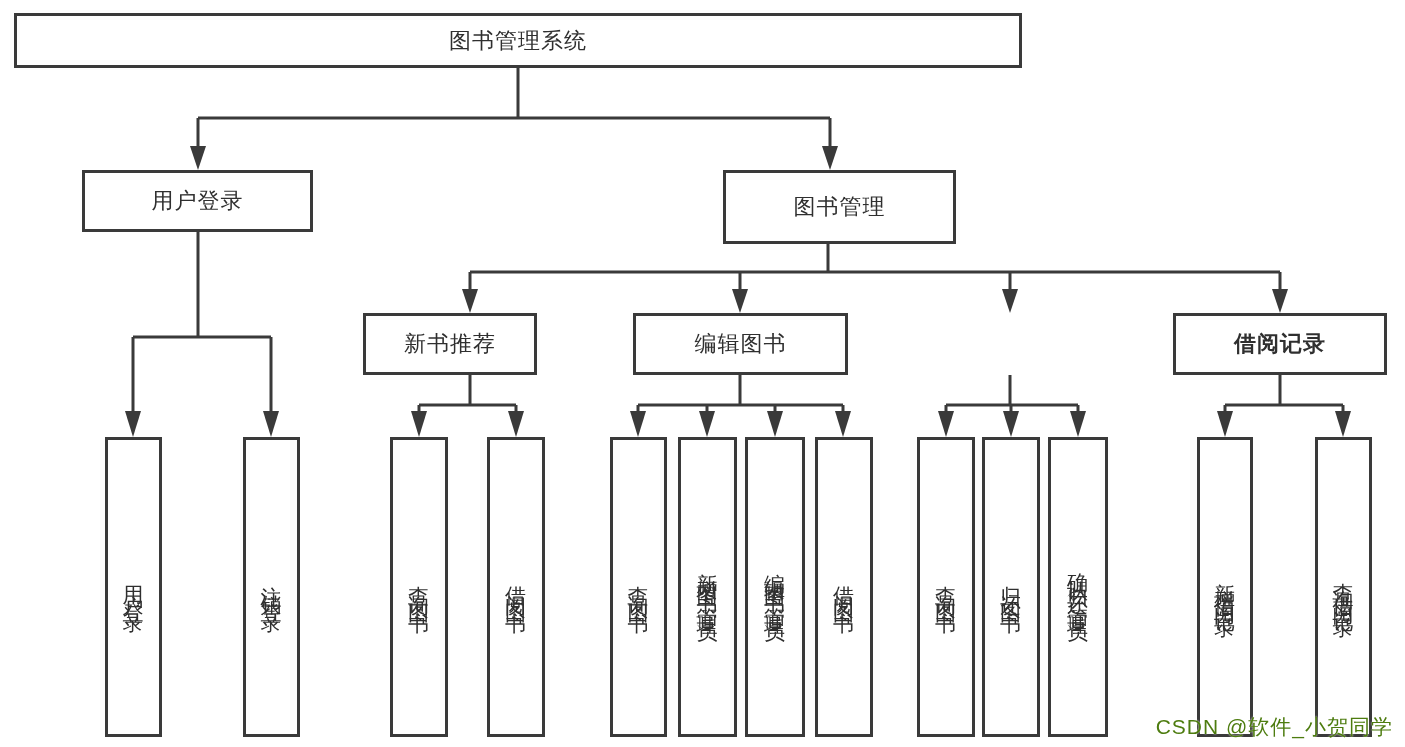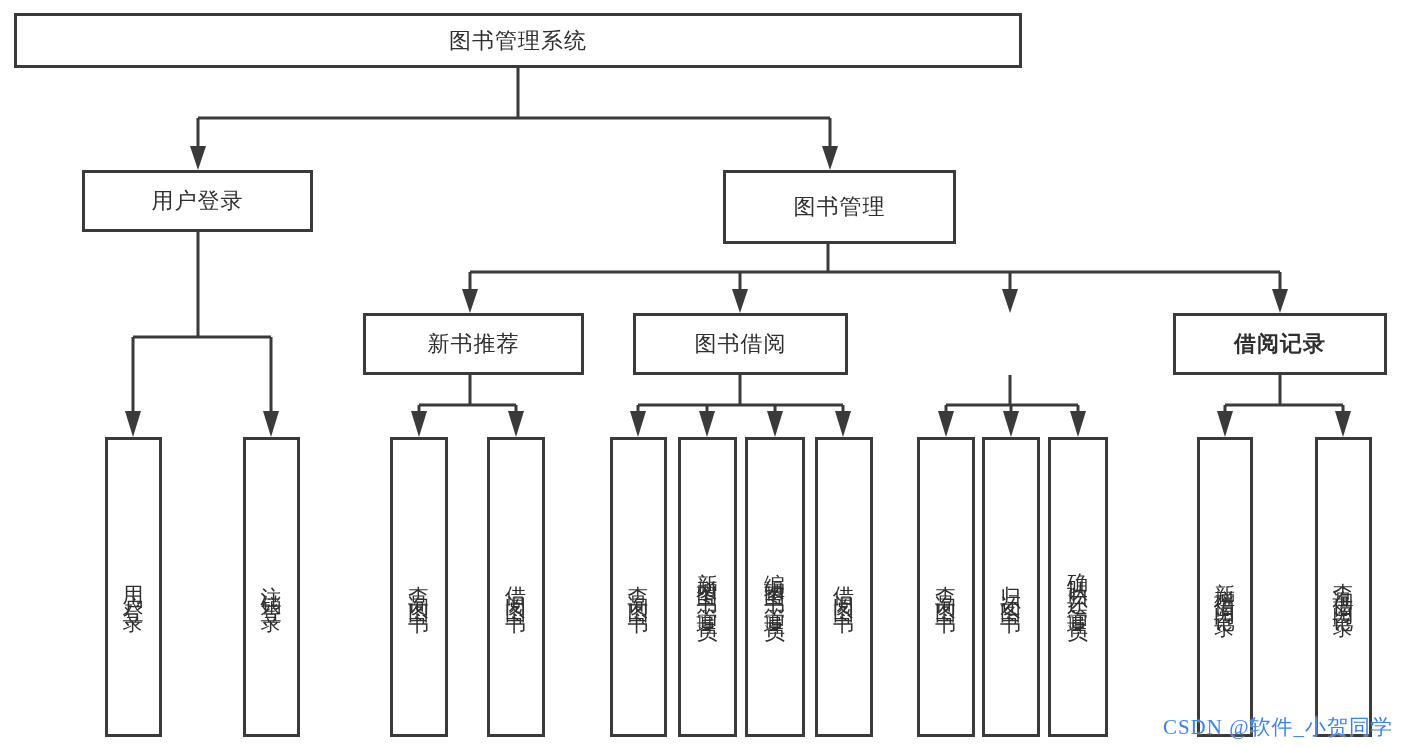--- a/index.html
+++ b/index.html
@@ -28,25 +28,24 @@
     text-orientation:mixed;
     font-size:21px;
     letter-spacing:9px;
     white-space:normal;
     line-height:1;
   }
   .vnode.tight{letter-spacing:7px;}
   .watermark{
     position:absolute;
     right:12px;bottom:6px;
-    color:#3b82f6;
+    color:#4d7c0f;
     font-size:21px;
     letter-spacing:1px;
     text-shadow:0 0 2px #ffffff;
-    font-family:Liberation Serif, serif;
   }
 </style>
 </head>
 <body>
 
 <div class="stage">
 
   <svg class="wires" viewBox="0 0 1405 747">
     <g stroke="#3a3a3a" stroke-width="3" fill="none">
 
@@ -102,22 +101,22 @@
       <polygon points="1217,411 1233,411 1225,437"></polygon>
       <polygon points="1335,411 1351,411 1343,437"></polygon>
     </g>
   </svg>
 
   <div class="node" style="left:14px;top:13px;width:1008px;height:55px;">图书管理系统</div>
 
   <div class="node" style="left:82px;top:170px;width:231px;height:62px;">用户登录</div>
   <div class="node" style="left:712px;top:170px;width:233px;height:74px;margin-left:11px;">图书管理</div>
 
-  <div class="node" style="left:363px;top:313px;width:221px;height:62px;">新书推荐</div>
-  <div class="node" style="left:633px;top:313px;width:215px;height:62px;">图书借阅</div>
+  <div class="node" style="left:363px;top:313px;width:174px;height:62px;">新书推荐</div>
+  <div class="node" style="left:633px;top:313px;width:215px;height:62px;">编辑图书</div>
   <div class="node" style="left:1173px;top:313px;width:214px;height:62px;font-weight:bold;">借阅记录</div>
 
   <div class="node vnode" style="left:105px;top:437px;width:57px;height:300px;">用户登录</div>
   <div class="node vnode" style="left:243px;top:437px;width:57px;height:300px;">注销登录</div>
 
   <div class="node vnode" style="left:390px;top:437px;width:58px;height:300px;">查询图书</div>
   <div class="node vnode" style="left:487px;top:437px;width:58px;height:300px;">借阅图书</div>
 
   <div class="node vnode" style="left:610px;top:437px;width:57px;height:300px;">查询图书</div>
   <div class="node vnode tight" style="left:678px;top:437px;width:59px;height:300px;">新增图书（管理员）</div>

